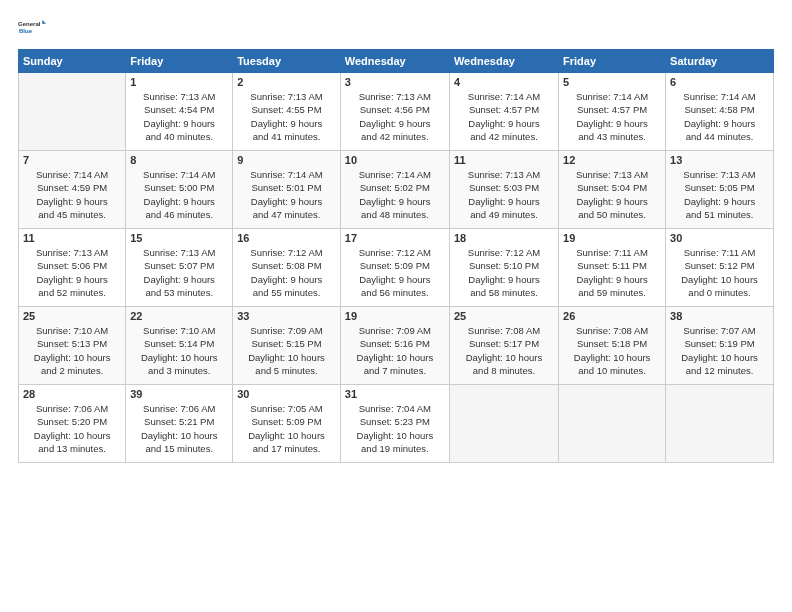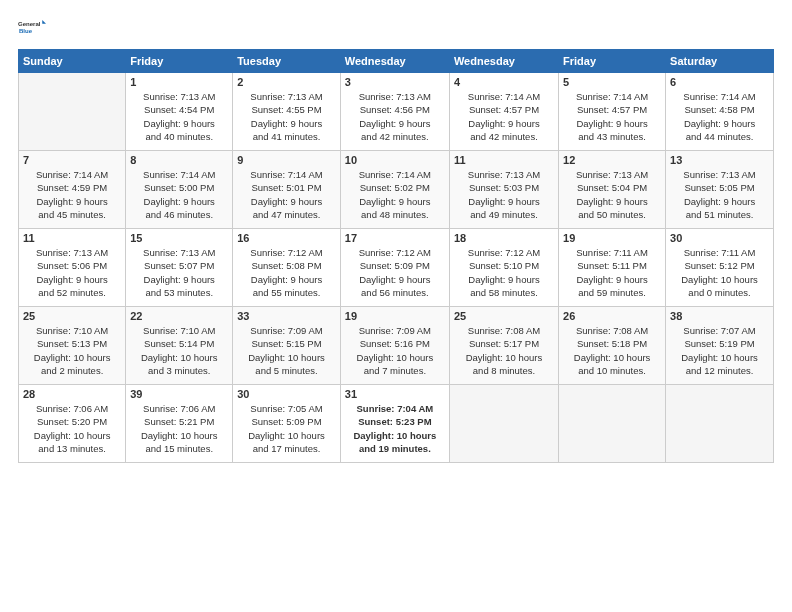--- a/index.html
+++ b/index.html
@@ -333,21 +333,21 @@
           </td>
           <td>
             <span class="day-number">30</span>
             <div class="day-info" style="white-space: pre-line;">Sunrise: 7:05 AM
 Sunset: 5:09 PM
 Daylight: 10 hours
 and 17 minutes.</div>
           </td>
           <td>
             <span class="day-number">31</span>
-            <div class="day-info" style="white-space: pre-line; font-weight: bold;">Sunrise: 7:04 AM
+            <div class="day-info" style="white-space: pre-line;">Sunrise: 7:04 AM
 Sunset: 5:23 PM
 Daylight: 10 hours
 and 19 minutes.</div>
           </td>
           <td class="empty-cell"></td>
           <td class="empty-cell"></td>
           <td class="empty-cell"></td>
         </tr>
       </tbody>
   </table>

